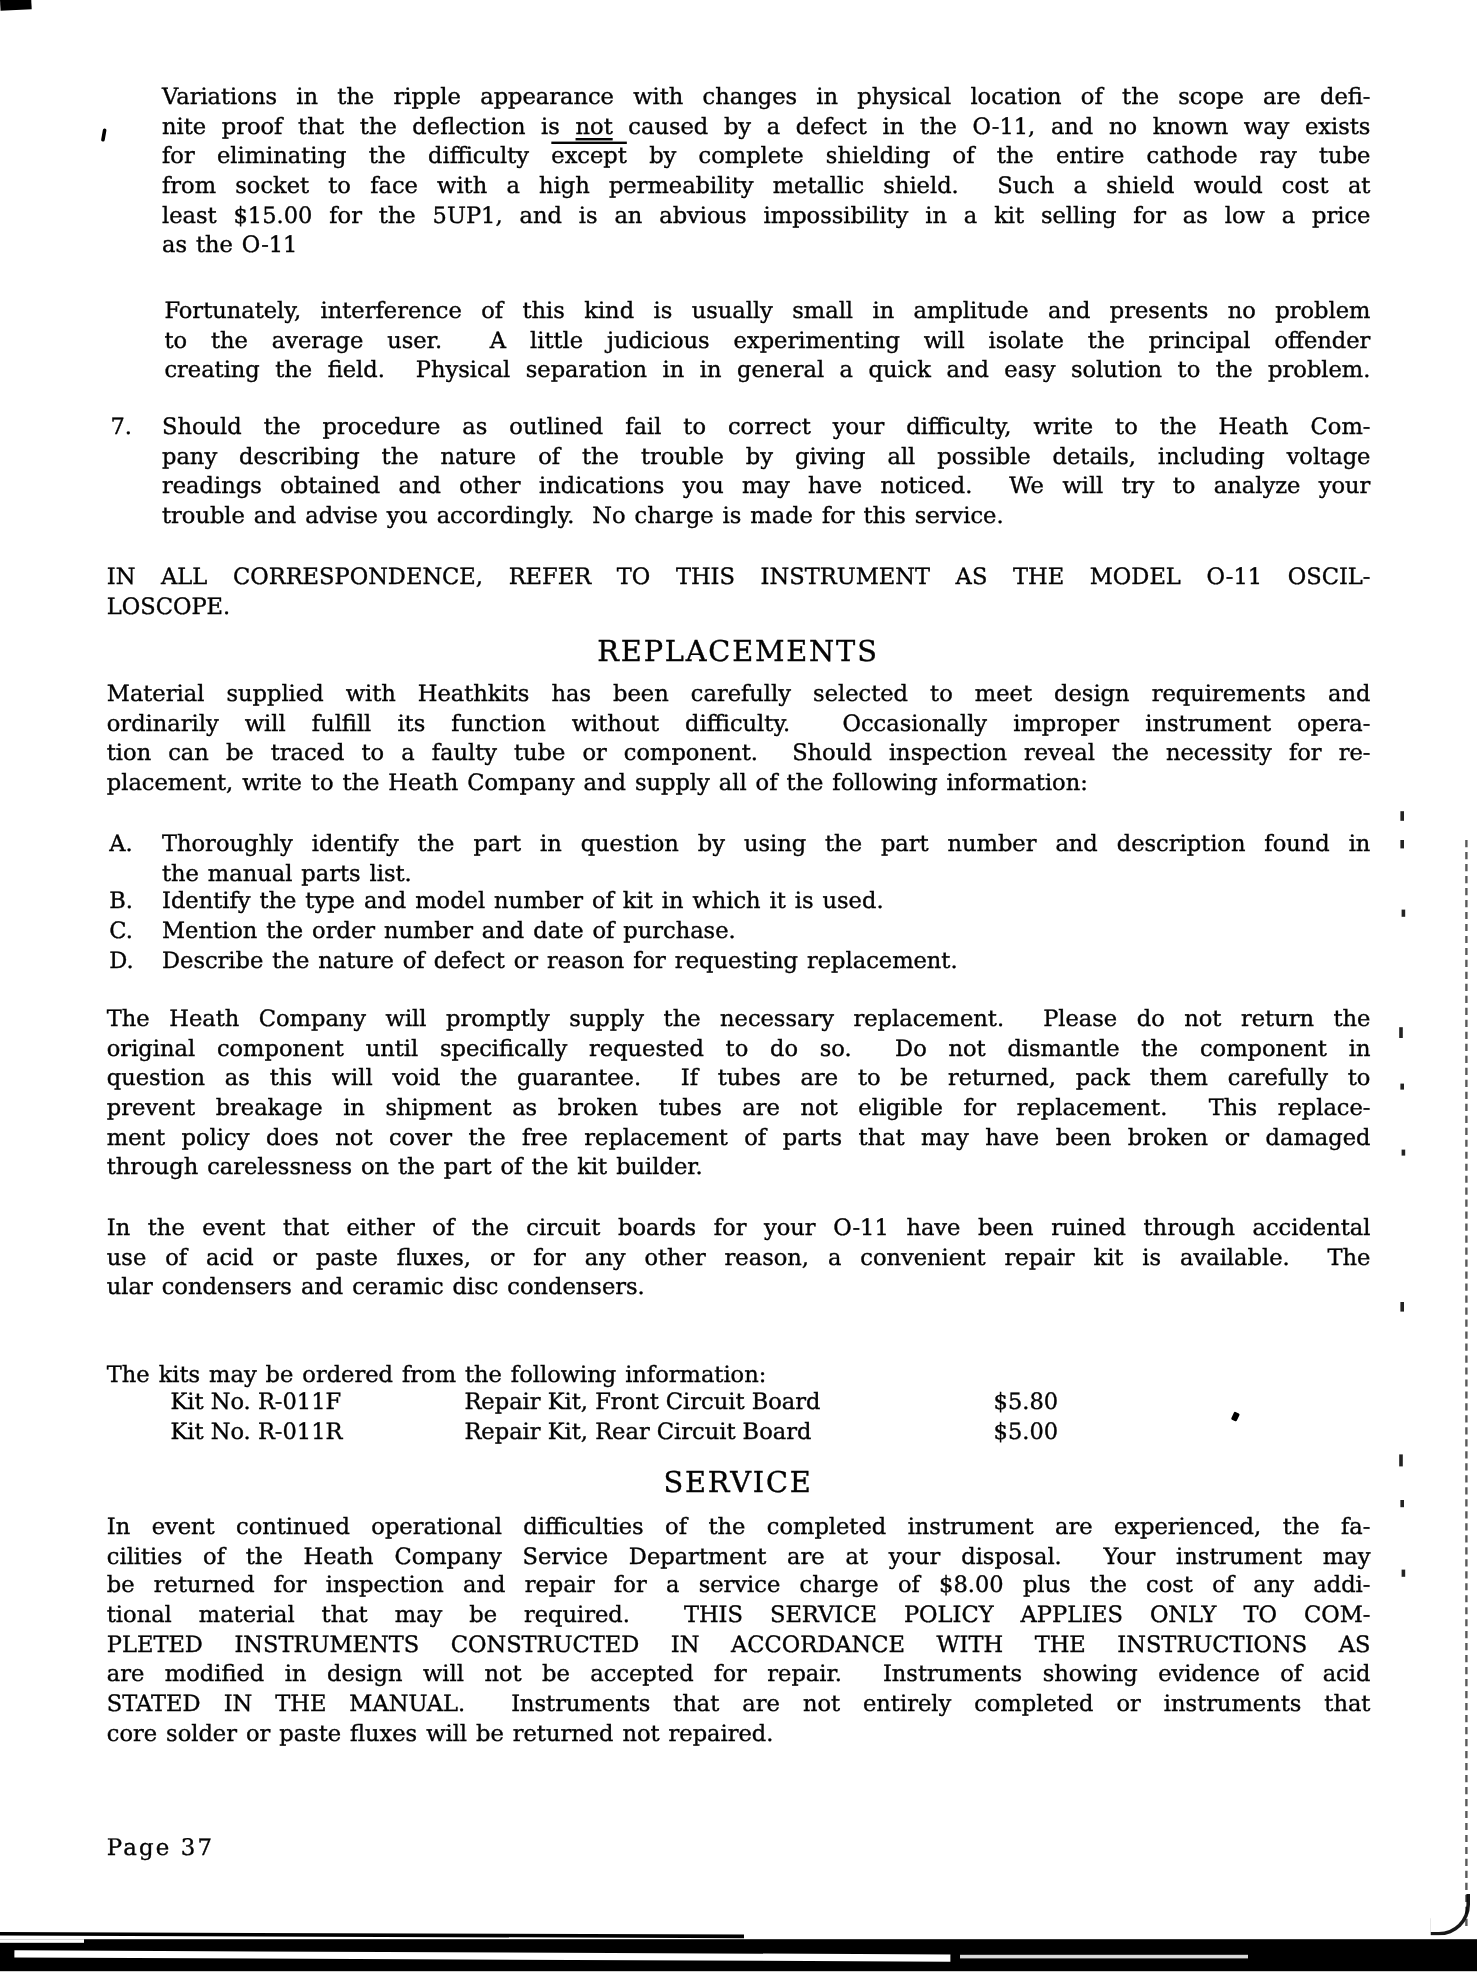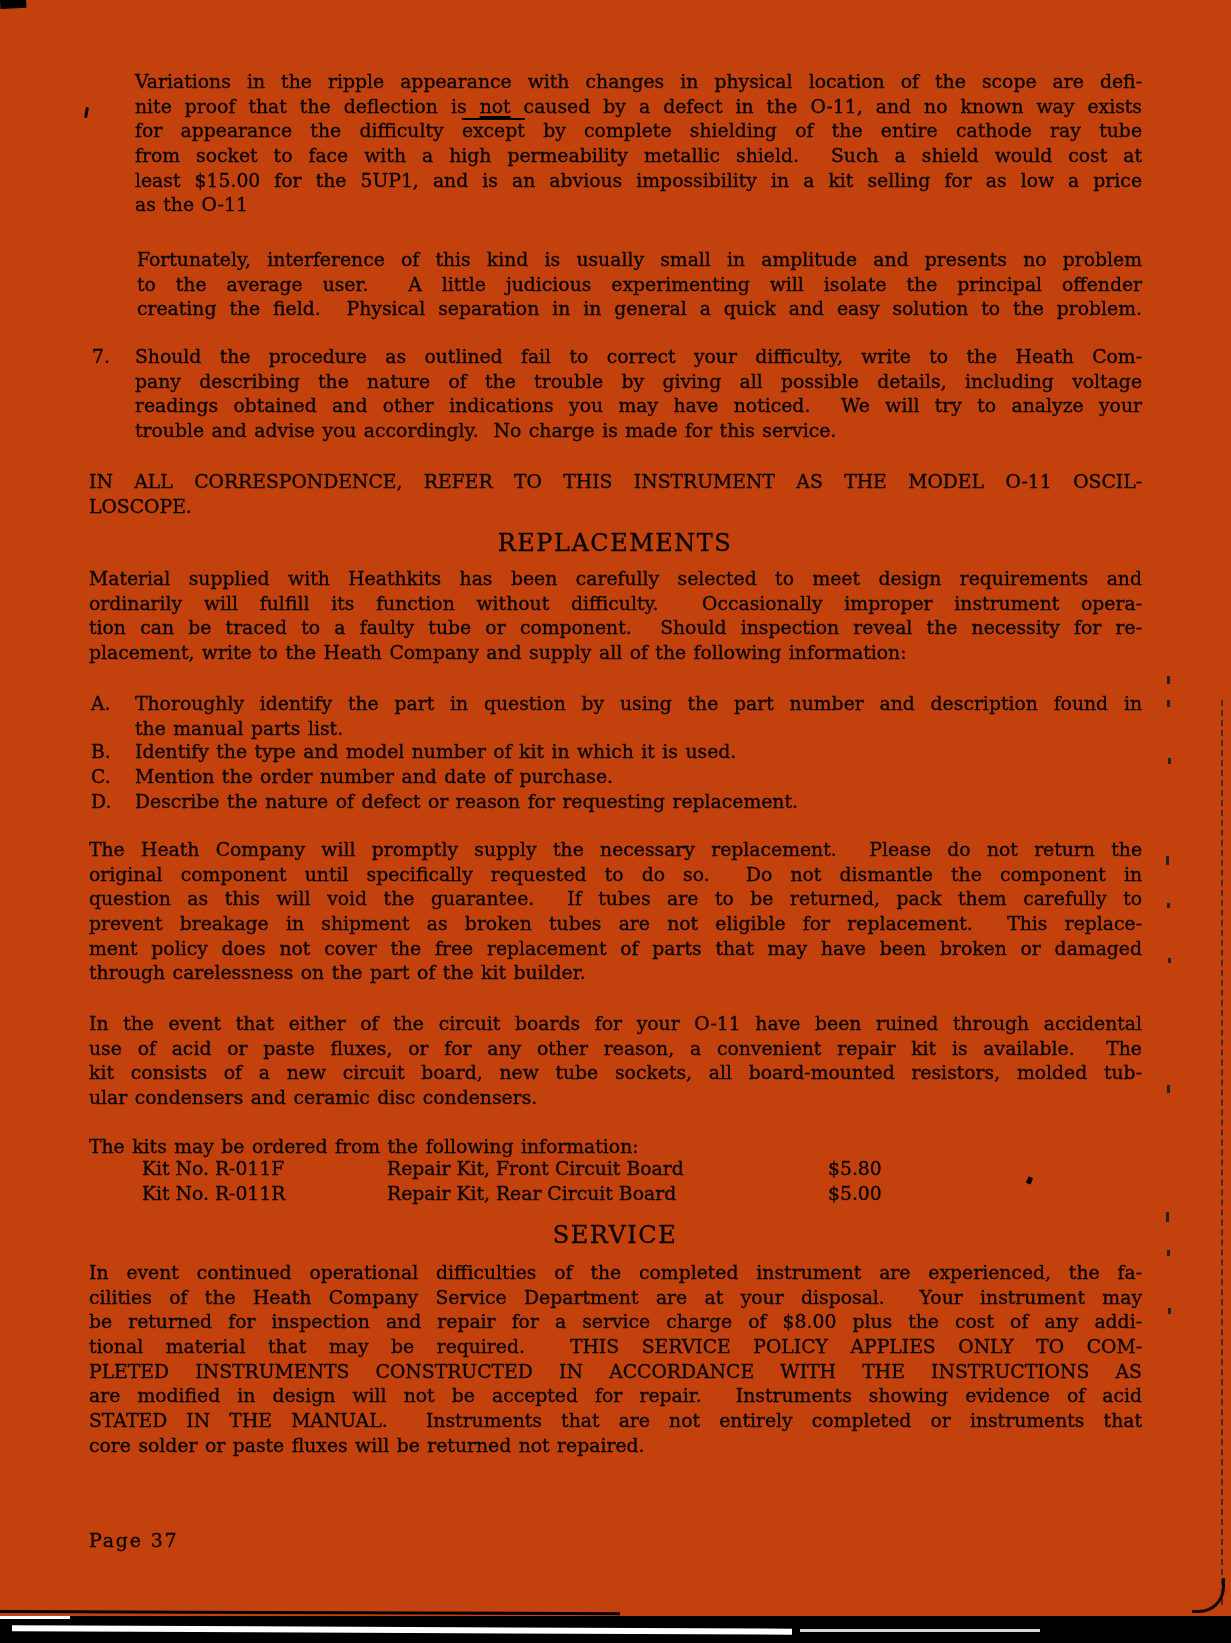--- a/index.html
+++ b/index.html
@@ -1,18 +1,18 @@
 <!DOCTYPE html>
 <html><head>
 <meta charset="utf-8">
 <style>
   html,body { margin:0; padding:0; background:#e8e8e8; }
   #page {
     position:relative; width:1231px; height:1643px;
-    background:#c2410c; overflow:hidden;
+    background:#ffffff; overflow:hidden;
     font-family:"DejaVu Serif","Liberation Serif",serif;
     color:#040404;
     -webkit-text-stroke:0.3px #040404;
   }
   .blk { position:absolute; font-size:18.8px; line-height:24.7px; }
   .tline { text-align:justify; text-align-last:justify; height:24.7px; overflow:visible; word-spacing:1.5px; }
   .tline.last { text-align-last:left; }
   .u-not { text-decoration:underline; text-decoration-thickness:2px; text-underline-offset:3px; }
   .o-except { text-decoration:overline; text-decoration-thickness:2px; }
   .heading { position:absolute; left:89px; width:1052px; text-align:center; font-size:24px; letter-spacing:1.5px; line-height:24.7px; }
@@ -38,21 +38,21 @@
 <body>
 
 <div id="page">
 
   <div class="corner-mark"></div>
   <div class="margin-tick"></div>
 
   <div class="blk" style="top:70px; left:135px; width:1007px;">
       <div class="tline">Variations in the ripple appearance with changes in physical location of the scope are defi-</div>
       <div class="tline"><span>nite proof that the deflection is </span><span class="u-not">not</span><span> caused by a defect in the O-11, and no known way exists</span></div>
-      <div class="tline"><span>for appearance the difficulty </span><span class="o-except">except</span><span> by complete shielding of the entire cathode ray tube</span></div>
+      <div class="tline"><span>for eliminating the difficulty </span><span class="o-except">except</span><span> by complete shielding of the entire cathode ray tube</span></div>
       <div class="tline">from socket to face with a high permeability metallic shield.&nbsp; Such a shield would cost at</div>
       <div class="tline">least $15.00 for the 5UP1, and is an abvious impossibility in a kit selling for as low a price</div>
       <div class="tline last">as the O-11</div>
     </div>
 
   <div class="blk" style="top:248px; left:137px; width:1005px;">
       <div class="tline">Fortunately, interference of this kind is usually small in amplitude and presents no problem</div>
       <div class="tline">to the average user.&nbsp; A little judicious experimenting will isolate the principal offender</div>
       <div class="tline">creating the field.&nbsp; Physical separation in in general a quick and easy solution to the problem.</div>
     </div>
@@ -112,21 +112,20 @@
       <div class="tline">original component until specifically requested to do so.&nbsp; Do not dismantle the component in</div>
       <div class="tline">question as this will void the guarantee.&nbsp; If tubes are to be returned, pack them carefully to</div>
       <div class="tline">prevent breakage in shipment as broken tubes are not eligible for replacement.&nbsp; This replace-</div>
       <div class="tline">ment policy does not cover the free replacement of parts that may have been broken or damaged</div>
       <div class="tline last">through carelessness on the part of the kit builder.</div>
     </div>
 
   <div class="blk" style="top:1012px; left:89px; width:1053px;">
       <div class="tline">In the event that either of the circuit boards for your O-11 have been ruined through accidental</div>
       <div class="tline">use of acid or paste fluxes, or for any other reason, a convenient repair kit is available.&nbsp; The</div>
-      <div class="tline">kit consists of a new circuit board, new tube sockets, all board-mounted resistors, molded tub-</div>
       <div class="tline last">ular condensers and ceramic disc condensers.</div>
     </div>
 
   <div class="blk" style="top:1135px; left:89px; width:1053px;">
     <div class="tline last">The kits may be ordered from the following information:</div>
   </div>
 
   <div class="kitrow" style="top:1158px;">
     <span class="kcol" style="left:53px;">Kit No. R-011F</span>
     <span class="kcol" style="left:298px;">Repair Kit, Front Circuit Board</span>

